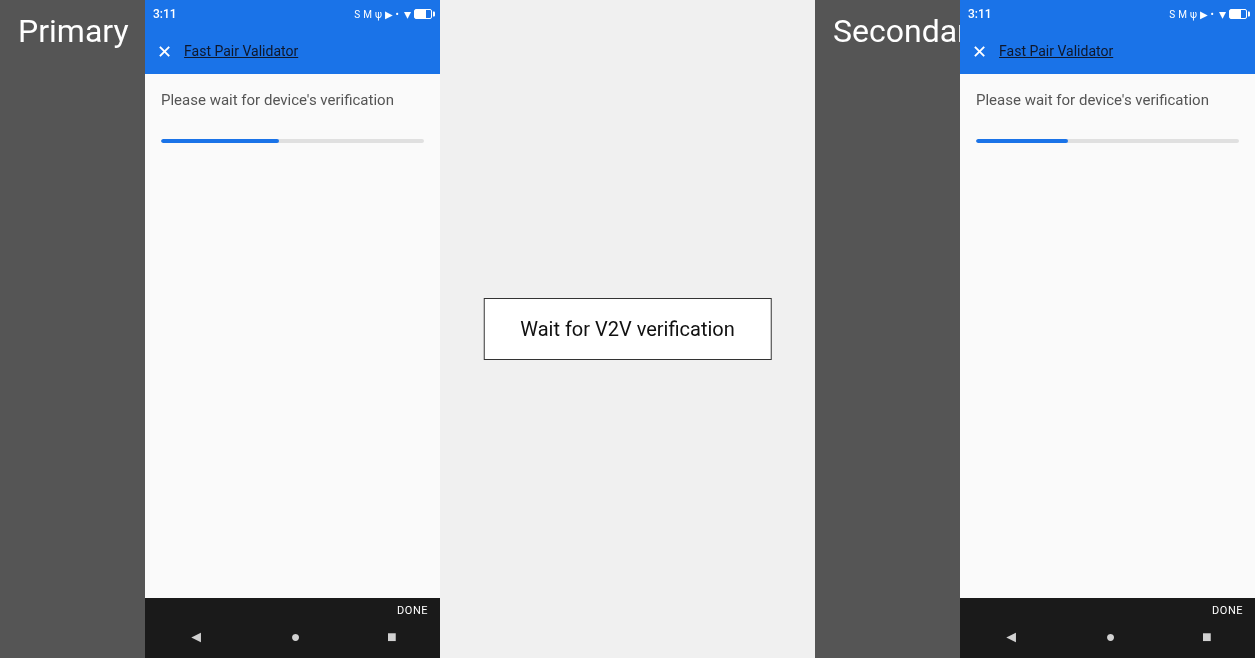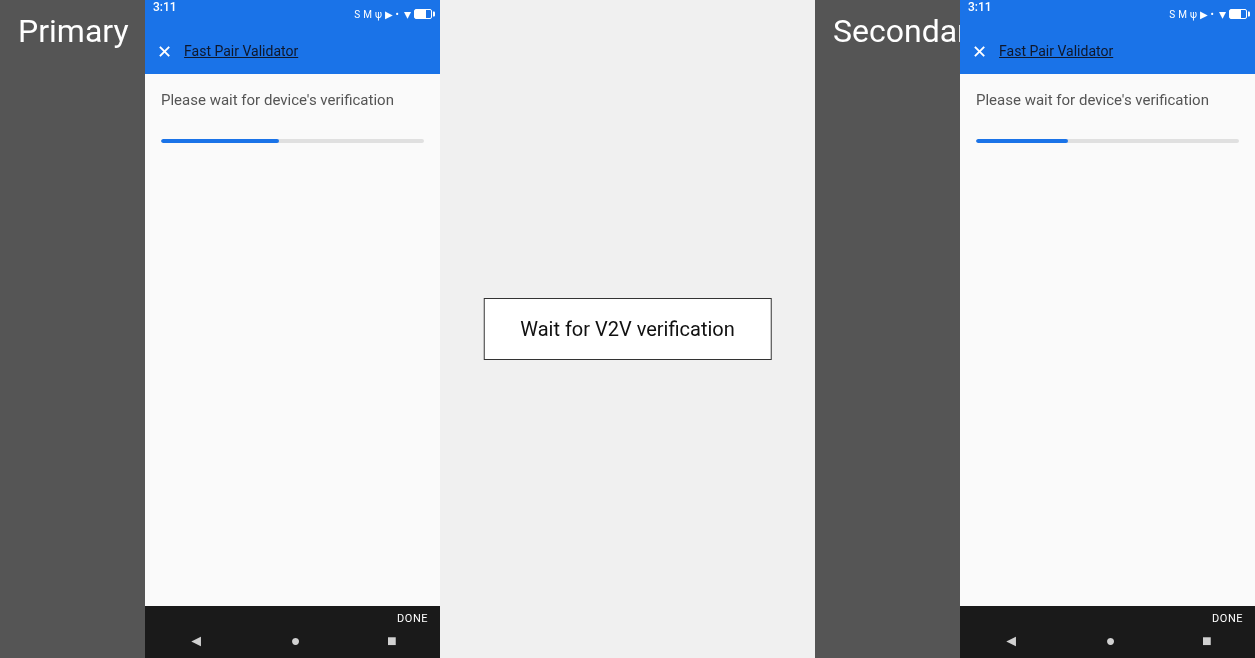--- a/index.html
+++ b/index.html
@@ -39,20 +39,21 @@
       flex-direction: column;
       flex-shrink: 0;
       position: relative;
     }
 
     
     .status-bar {
       background: #1a73e8;
       height: 28px;
       display: flex;
+      align-items: center;
       justify-content: space-between;
       padding: 0 8px;
       flex-shrink: 0;
     }
 
     .status-bar-time {
       color: white;
       font-size: 12px;
       font-weight: 500;
     }
@@ -148,21 +149,21 @@
 
     .progress-bar-fill {
       height: 100%;
       background: #1a73e8;
       border-radius: 2px;
     }
 
     
     .nav-bar {
       background: #1a1a1a;
-      height: 52px;
+      height: 60px;
       display: flex;
       flex-direction: column;
       align-items: stretch;
       flex-shrink: 0;
     }
 
     .nav-bar-done {
       color: white;
       font-size: 11px;
       text-align: right;

